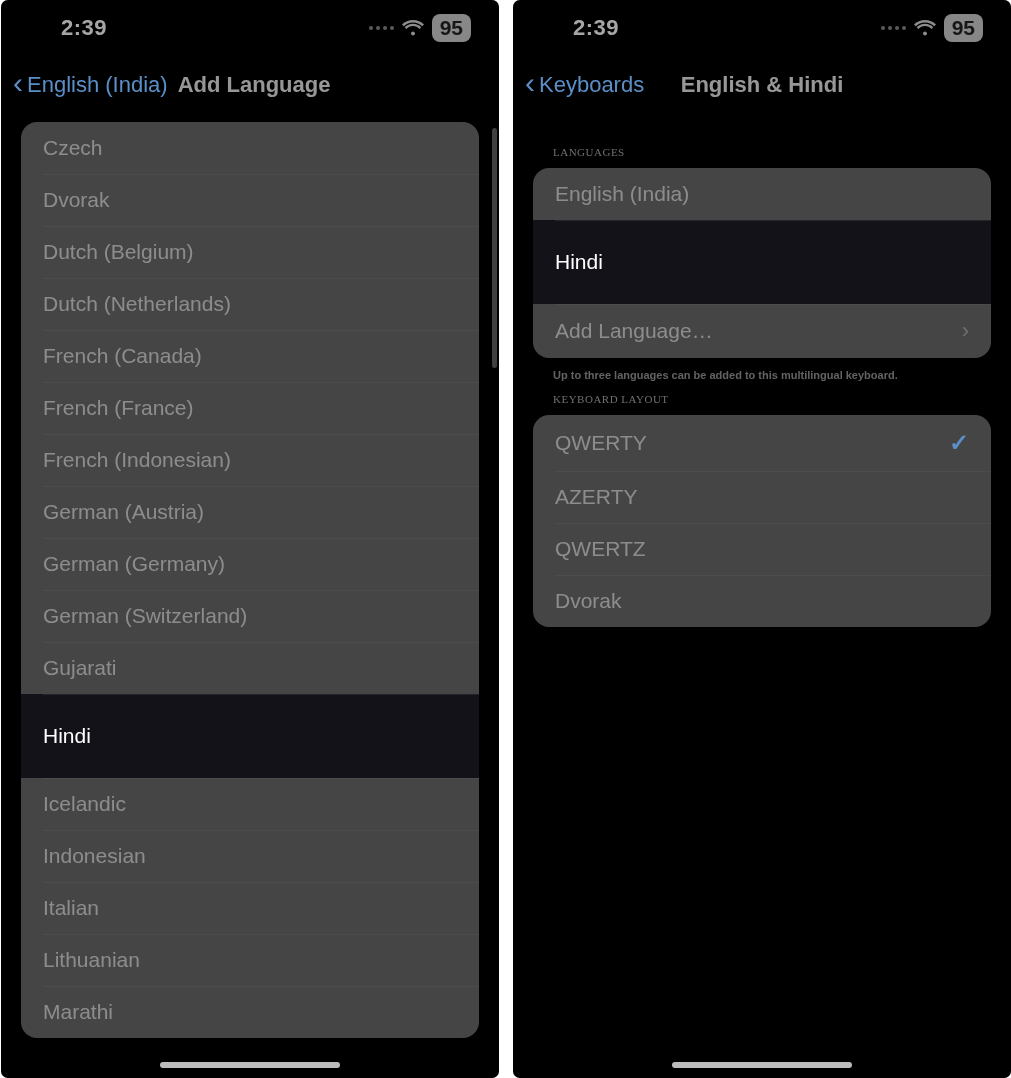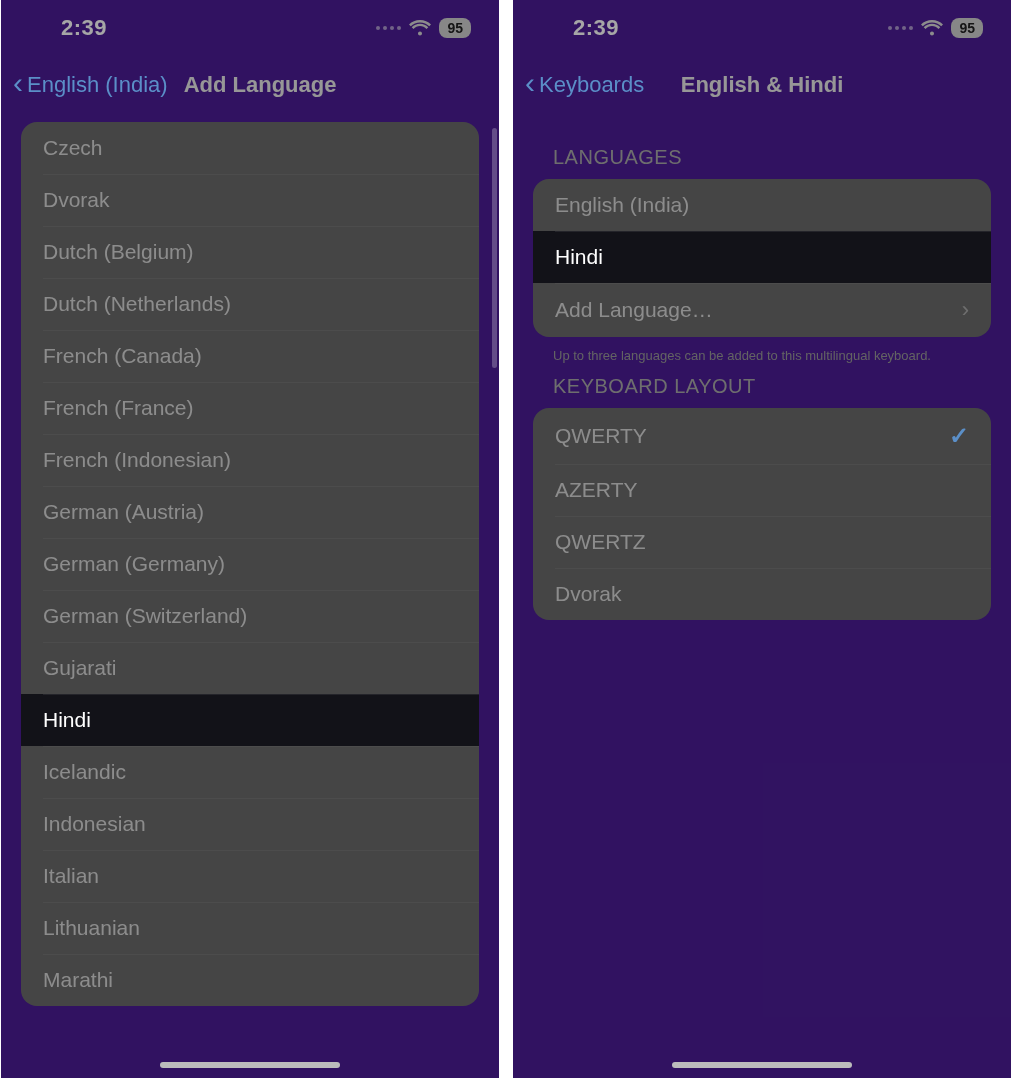--- a/index.html
+++ b/index.html
@@ -6,23 +6,23 @@
   body {
     background: #fff;
     font-family: -apple-system, BlinkMacSystemFont, "Helvetica Neue", sans-serif;
     width: 1011px;
     height: 1078px;
     overflow: hidden;
     display: flex;
   }
   .screen {
     position: relative;
-    background: #4c1d95;
+    background: #000000;
     overflow: hidden;
-    border-radius: 0;
+    border-radius: 7px;
   }
   .screen-left {
     width: 498px;
     height: 1078px;
     margin-left: 1px;
   }
   .screen-right {
     width: 498px;
     height: 1078px;
     margin-left: 14px;
@@ -49,21 +49,21 @@
   .cellular-dots { display: flex; align-items: flex-end; gap: 3px; opacity: 0.55; }
   .cellular-dots span {
     width: 4px; height: 4px; border-radius: 50%; background: #fff;
   }
   .wifi-icon svg { display:block; }
   .battery-badge {
     background: #d0d0d0;
     color: #222;
     border-radius: 8px;
     padding: 2px 8px;
-    font-size: 14px;
+    font-size: 21px;
     font-weight: 700;
   }
   
   .nav {
     display: flex;
     align-items: center;
     padding: 16px 18px 18px 12px;
     color: #fff;
     position: relative;
   }
@@ -80,21 +80,21 @@
     position: absolute;
     left: 0; right: 0;
     text-align: center;
     font-size: 22px;
     font-weight: 600;
     color: #e8e8e8;
     pointer-events: none;
   }
   .screen-left .nav .title {
     position: static;
-    margin-left: 16px;
+    margin-left: 10px;
     text-align: center;
   }
   
   .list-group {
     margin: 10px 20px 0 20px;
     background: #6b6b6b;
     border-radius: 16px;
     overflow: hidden;
   }
   .list-row {
@@ -110,43 +110,45 @@
   .list-row + .list-row::before,
   .list-row + .hl-row::before,
   .hl-row + .list-row::before {
     content: "";
     position: absolute;
     left: 22px; right: 0; top: 0;
     height: 0.5px;
     background: rgba(255,255,255,0.08);
   }
   .hl-row {
-    padding: 14px 22px;
+    padding: 30px 22px;
     font-size: 21px;
     font-weight: 500;
     color: #fff;
     background: #121218;
     position: relative;
     z-index: 10;
     display:flex;
     align-items:flex-end;
   }
   
   .section-header {
     margin: 30px 40px 8px 40px;
     color: #aaa;
-    font-size: 20px;
+    font-size: 11px;
     font-weight: 400;
     letter-spacing: 0.5px;
+    font-family: Liberation Serif, serif;
   }
   .footer-note {
     margin: 10px 64px 0 40px;
     color: #999;
-    font-size: 13px;
+    font-size: 11px;
     line-height: 1.35;
+    font-weight: bold;
   }
   .chev-right {
     color: #aaa;
     font-size: 22px;
     font-weight: 300;
   }
   .check {
     color: #5b8fc8;
     font-size: 24px;
     font-weight: 600;

